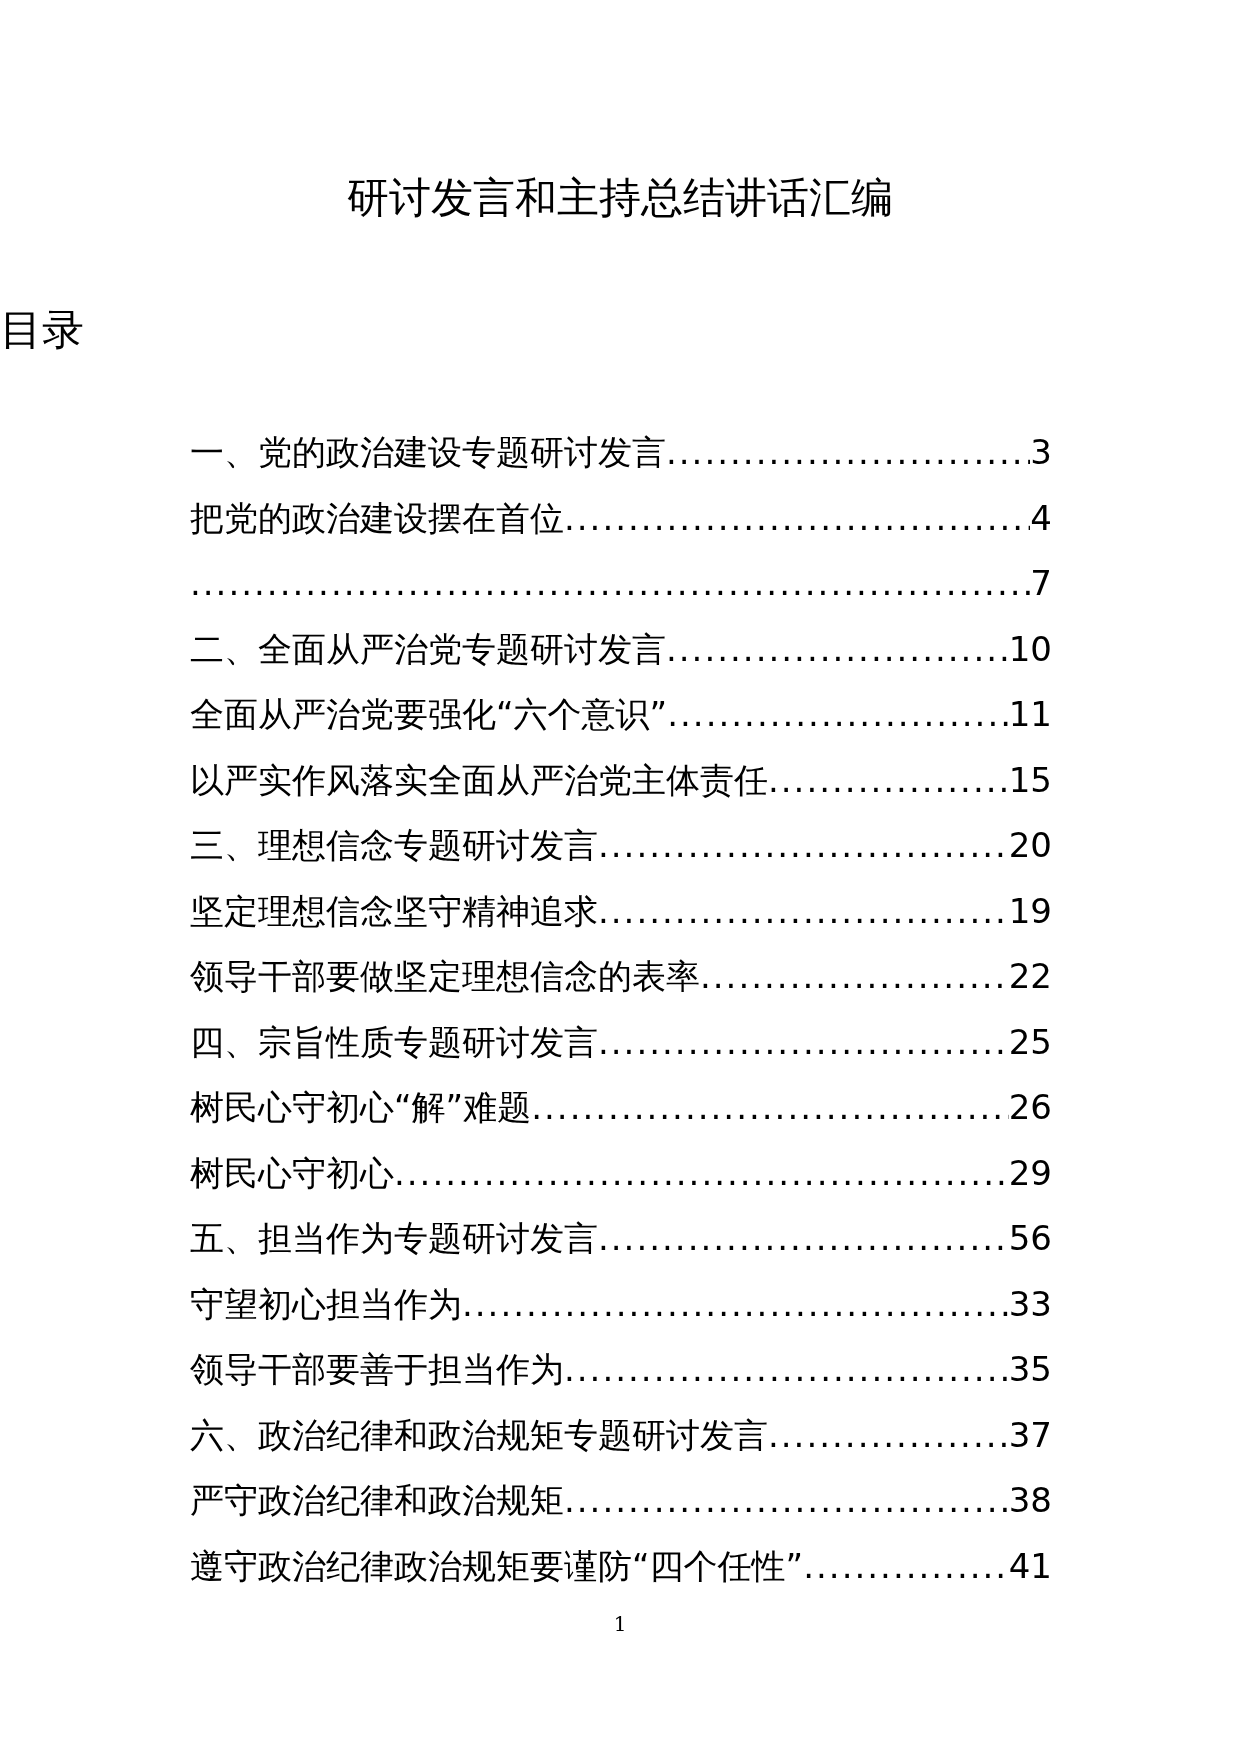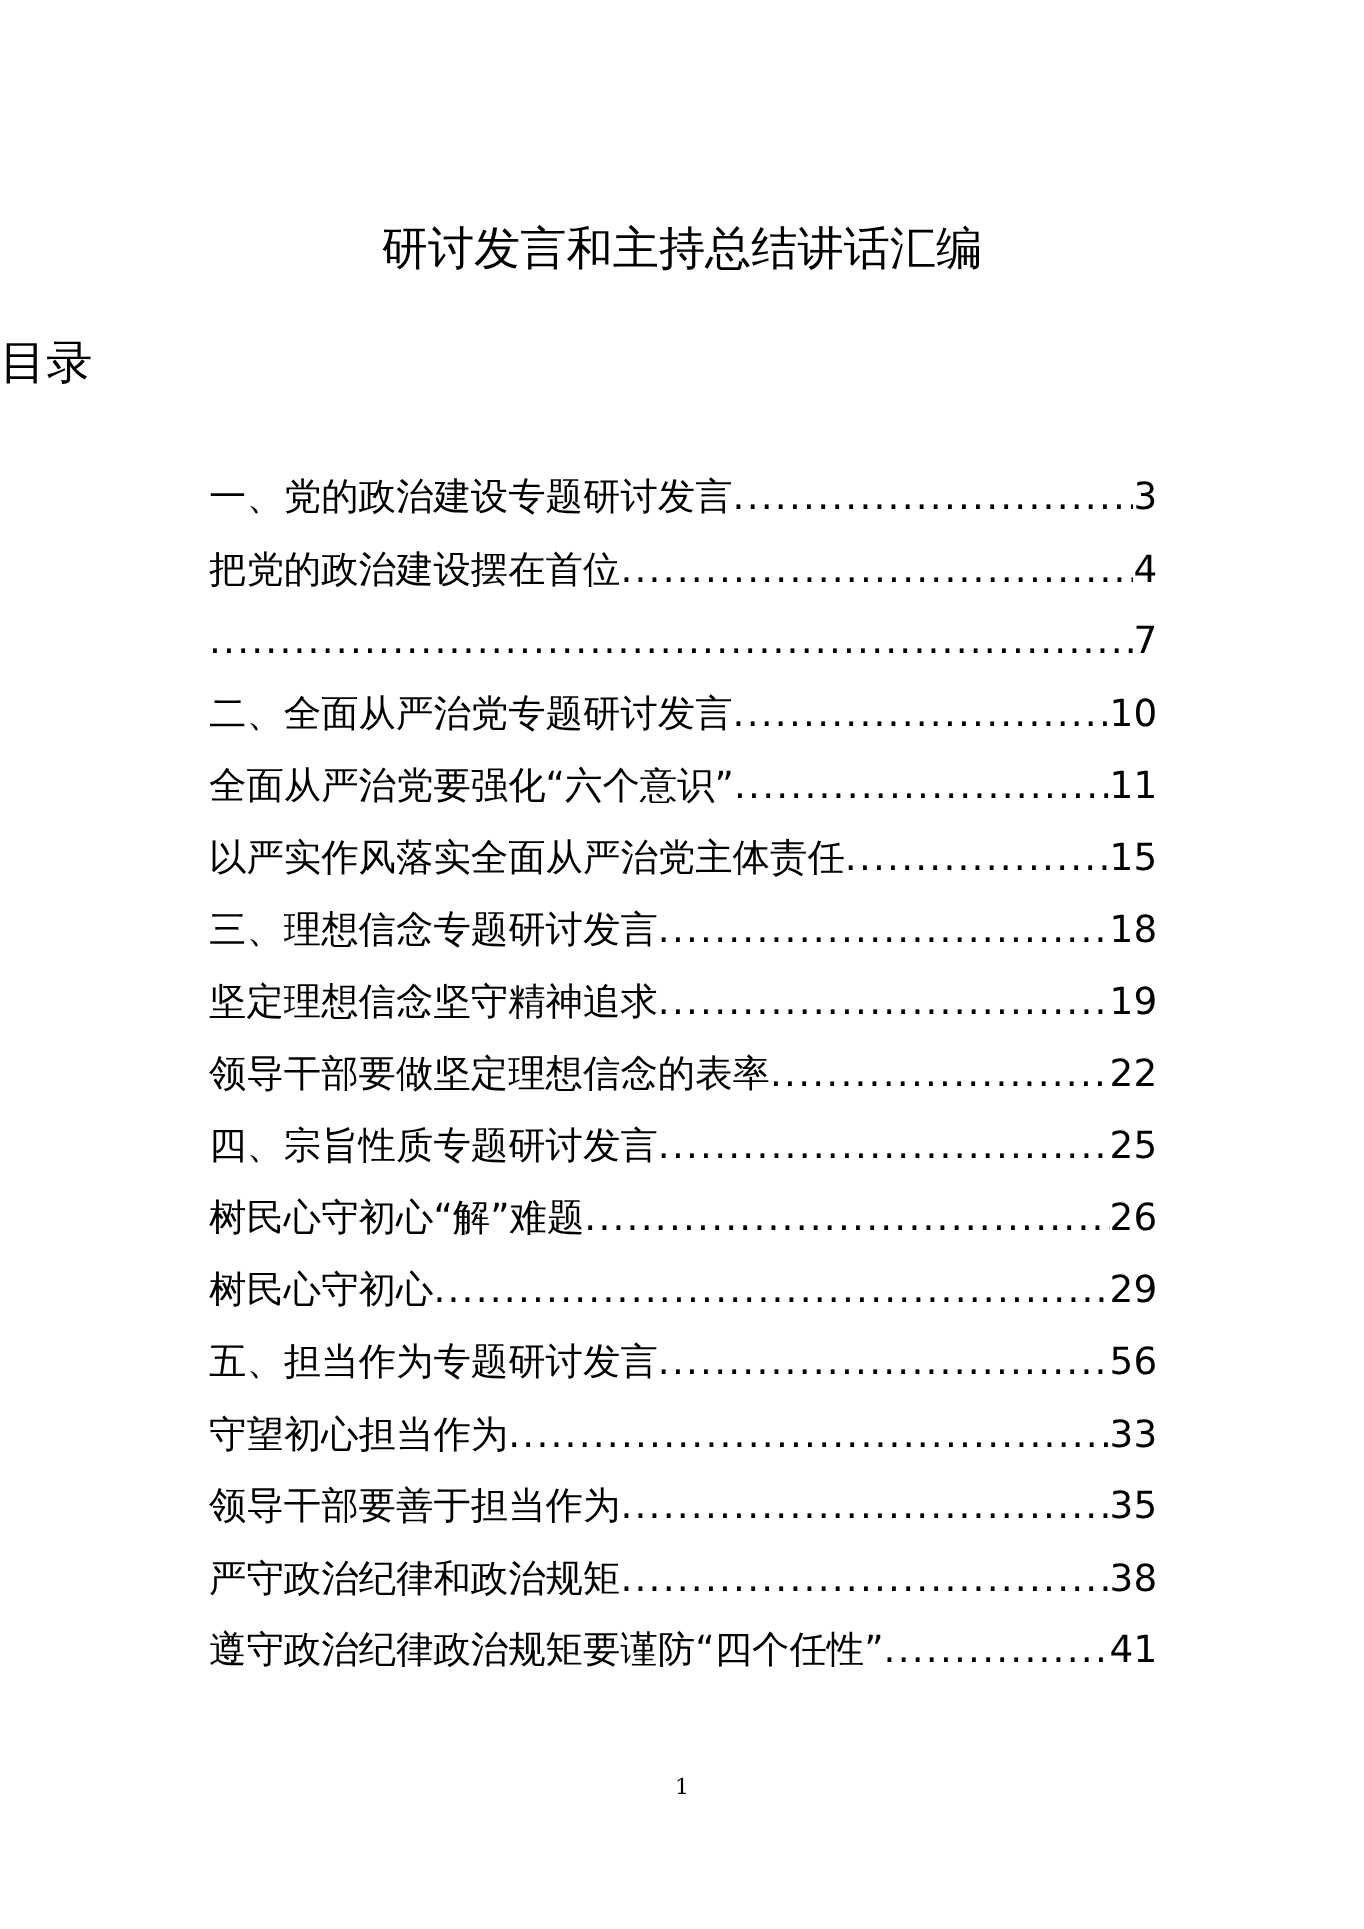--- a/index.html
+++ b/index.html
@@ -1,20 +1,20 @@
 <!DOCTYPE html>
 <html><head>
 <meta charset="utf-8">
 <style>
   html, body { margin: 0; padding: 0; background: #ffffff; }
   body { width: 1240px; height: 1754px; position: relative; overflow: hidden;
          font-family: "DejaVu Sans", sans-serif; color: #000; }
   .page { position: absolute; left: 0; top: 0; width: 1240px; height: 1754px; background: #fff; }
   .doc-title { position: absolute; top: 168px; left: 0; width: 1240px; text-align: center;
-               font-size: 42px; line-height: 60px; margin-top: 28px; }
+               font-size: 42px; line-height: 60px; }
   .toc-heading { position: absolute; top: 300px; left: 0; width: 1240px; 
                  font-size: 42px; line-height: 60px; }
   .toc { position: absolute; top: 420px; left: 190px; width: 862px; }
   .toc-row { display: flex; align-items: flex-start; height: 65.5px; font-size: 34px; line-height: 65.5px;
              white-space: nowrap; overflow: hidden; }
   .toc-label { flex: 0 0 auto; }
   .toc-dots { flex: 1 1 auto; overflow: hidden; letter-spacing: 2px; }
   .toc-dots::after { content: "........................................................................................................................"; }
   .toc-page { flex: 0 0 auto; }
   .page-number { position: absolute; top: 1612px; left: 0; width: 1240px; text-align: center;
@@ -53,21 +53,21 @@
         <span class="toc-page">11</span>
       </div>
     <div class="toc-row">
         <span class="toc-label">以严实作风落实全面从严治党主体责任</span>
         <span class="toc-dots"></span>
         <span class="toc-page">15</span>
       </div>
     <div class="toc-row">
         <span class="toc-label">三、理想信念专题研讨发言</span>
         <span class="toc-dots"></span>
-        <span class="toc-page">18</span>
+        <span class="toc-page">20</span>
       </div>
     <div class="toc-row">
         <span class="toc-label">坚定理想信念坚守精神追求</span>
         <span class="toc-dots"></span>
         <span class="toc-page">19</span>
       </div>
     <div class="toc-row">
         <span class="toc-label">领导干部要做坚定理想信念的表率</span>
         <span class="toc-dots"></span>
         <span class="toc-page">22</span>
@@ -96,20 +96,25 @@
         <span class="toc-label">守望初心担当作为</span>
         <span class="toc-dots"></span>
         <span class="toc-page">33</span>
       </div>
     <div class="toc-row">
         <span class="toc-label">领导干部要善于担当作为</span>
         <span class="toc-dots"></span>
         <span class="toc-page">35</span>
       </div>
     <div class="toc-row">
+        <span class="toc-label">六、政治纪律和政治规矩专题研讨发言</span>
+        <span class="toc-dots"></span>
+        <span class="toc-page">37</span>
+      </div>
+    <div class="toc-row">
         <span class="toc-label">严守政治纪律和政治规矩</span>
         <span class="toc-dots"></span>
         <span class="toc-page">38</span>
       </div>
     <div class="toc-row">
         <span class="toc-label">遵守政治纪律政治规矩要谨防“四个任性”</span>
         <span class="toc-dots"></span>
         <span class="toc-page">41</span>
       </div>
   </div>

